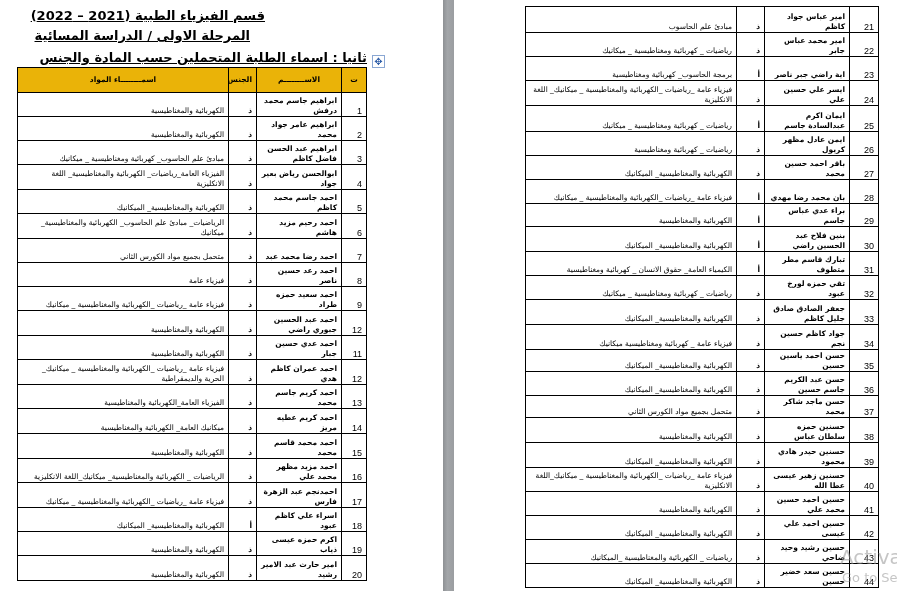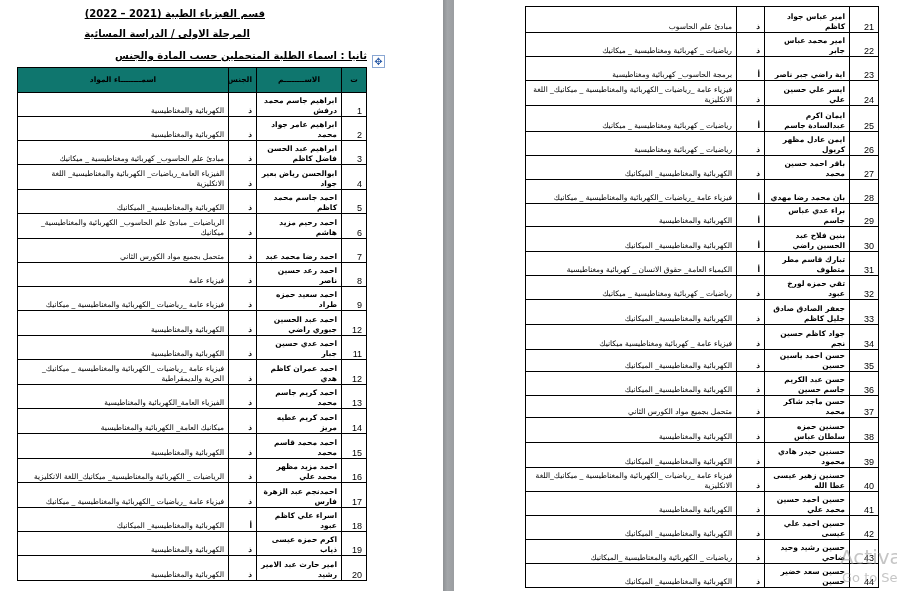--- a/index.html
+++ b/index.html
@@ -10,38 +10,38 @@
     }
     .page { position: absolute; top: 0; background: #ffffff; overflow: hidden; }
     #page-left { left: 0; width: 440px; height: 591px; }
     #page-right { left: 455px; width: 442px; height: 591px; }
     .gutter {
       position: absolute; left: 443px; top: 0; width: 11px; height: 591px;
       background: linear-gradient(to right, #8e9194, #a3a6a9 40%, #9a9da0);
     }
     .title-line {
       position: absolute; direction: rtl; text-align: right;
-      font-weight: bold; font-size: 10px; text-decoration: underline; color: #000;
+      font-weight: bold; font-size: 13px; text-decoration: underline; color: #000;
       white-space: nowrap;
     }
     .move-handle {
       position: absolute; left: 372px; top: 55px; width: 11px; height: 11px;
       border: 1px solid #8aa7d3; background: #fff; color: #2f5ea8;
       font-size: 10px; line-height: 11px; text-align: center;
     }
     table.doc-table {
       position: absolute; border-collapse: collapse; direction: rtl;
       font-size: 7.5px; color: #000; table-layout: fixed;
     }
     table.doc-table td, table.doc-table th {
       border: 1px solid #000; padding: 0 4px; vertical-align: bottom;
       text-align: right; line-height: 10px; overflow: hidden;
     }
     table.doc-table th {
-      background: #0f766e; font-weight: bold; vertical-align: middle; text-align: center;
+      background: #eab308; font-weight: bold; vertical-align: middle; text-align: center;
       font-size: 7.5px;
     }
     td.num { text-align: center; font-size: 9px; font-family: "Liberation Sans", sans-serif; vertical-align: middle; padding-top: 6px;}
     td.gender { text-align: center; font-weight: bold; }
     td.name { font-weight: bold; }
     td.subjects { font-weight: normal; padding-bottom: 1px;}
     .watermark {
       position: absolute; color: rgba(150,150,150,0.55);
       font-family: "DejaVu Sans", sans-serif; white-space: nowrap;
     }

